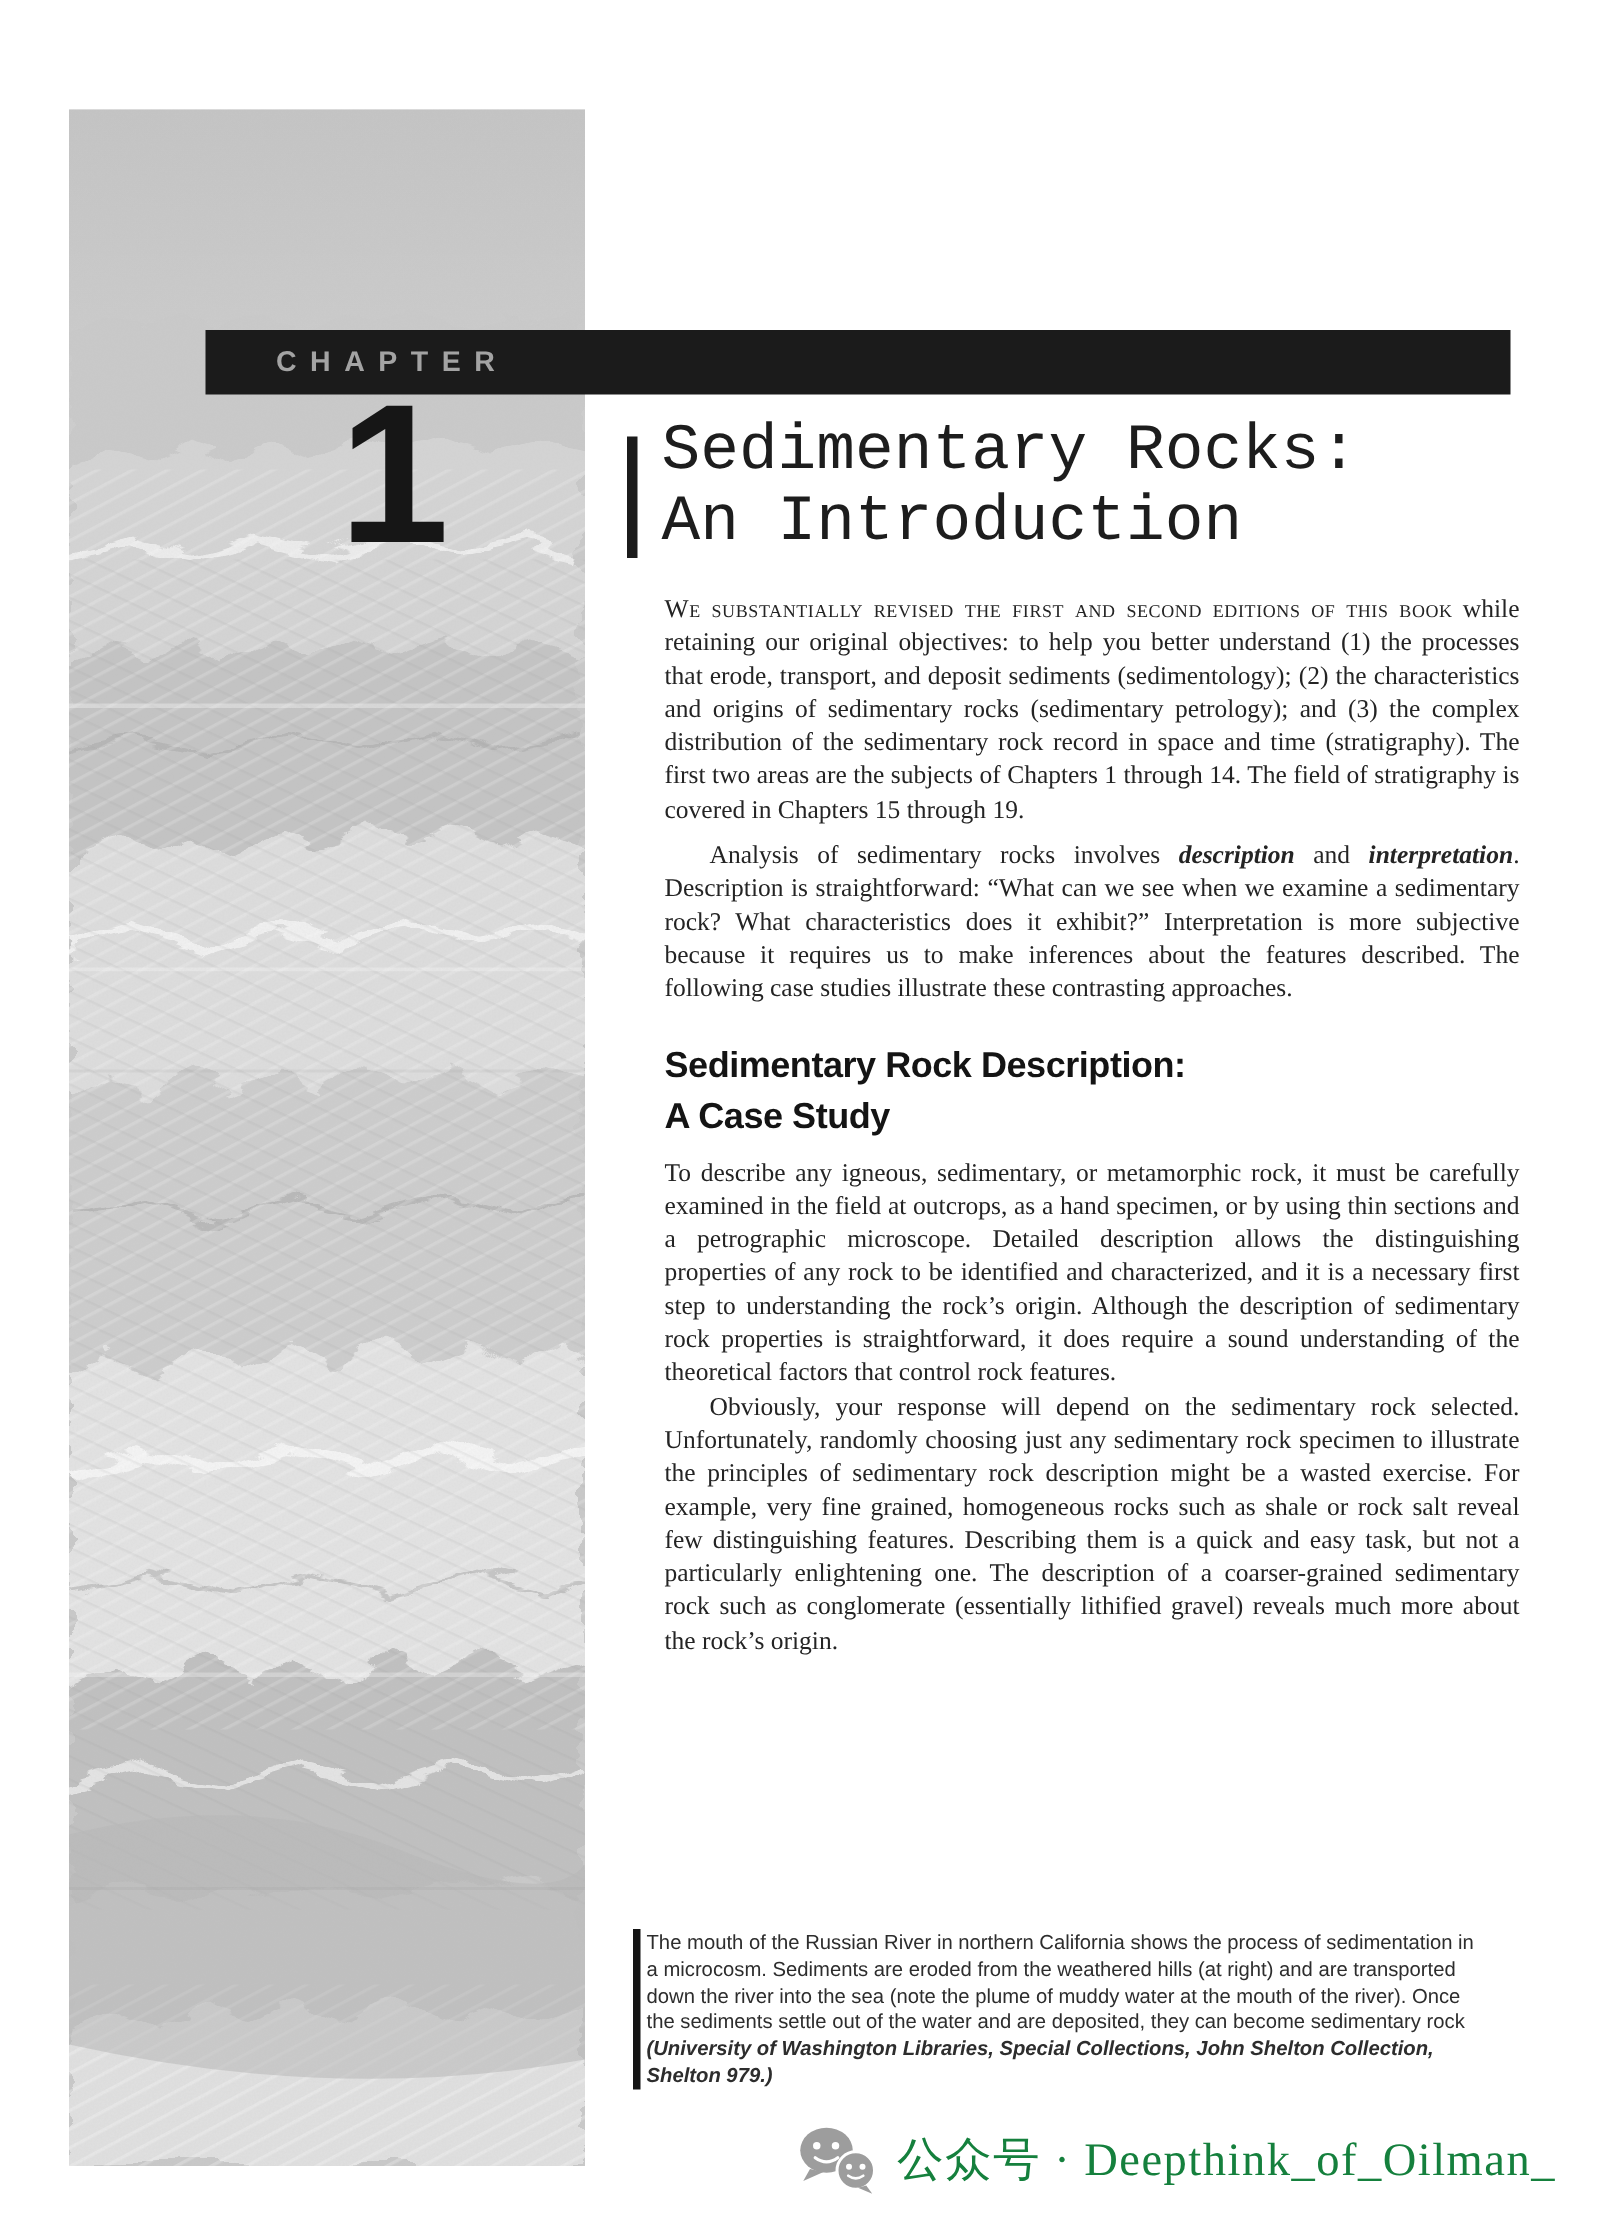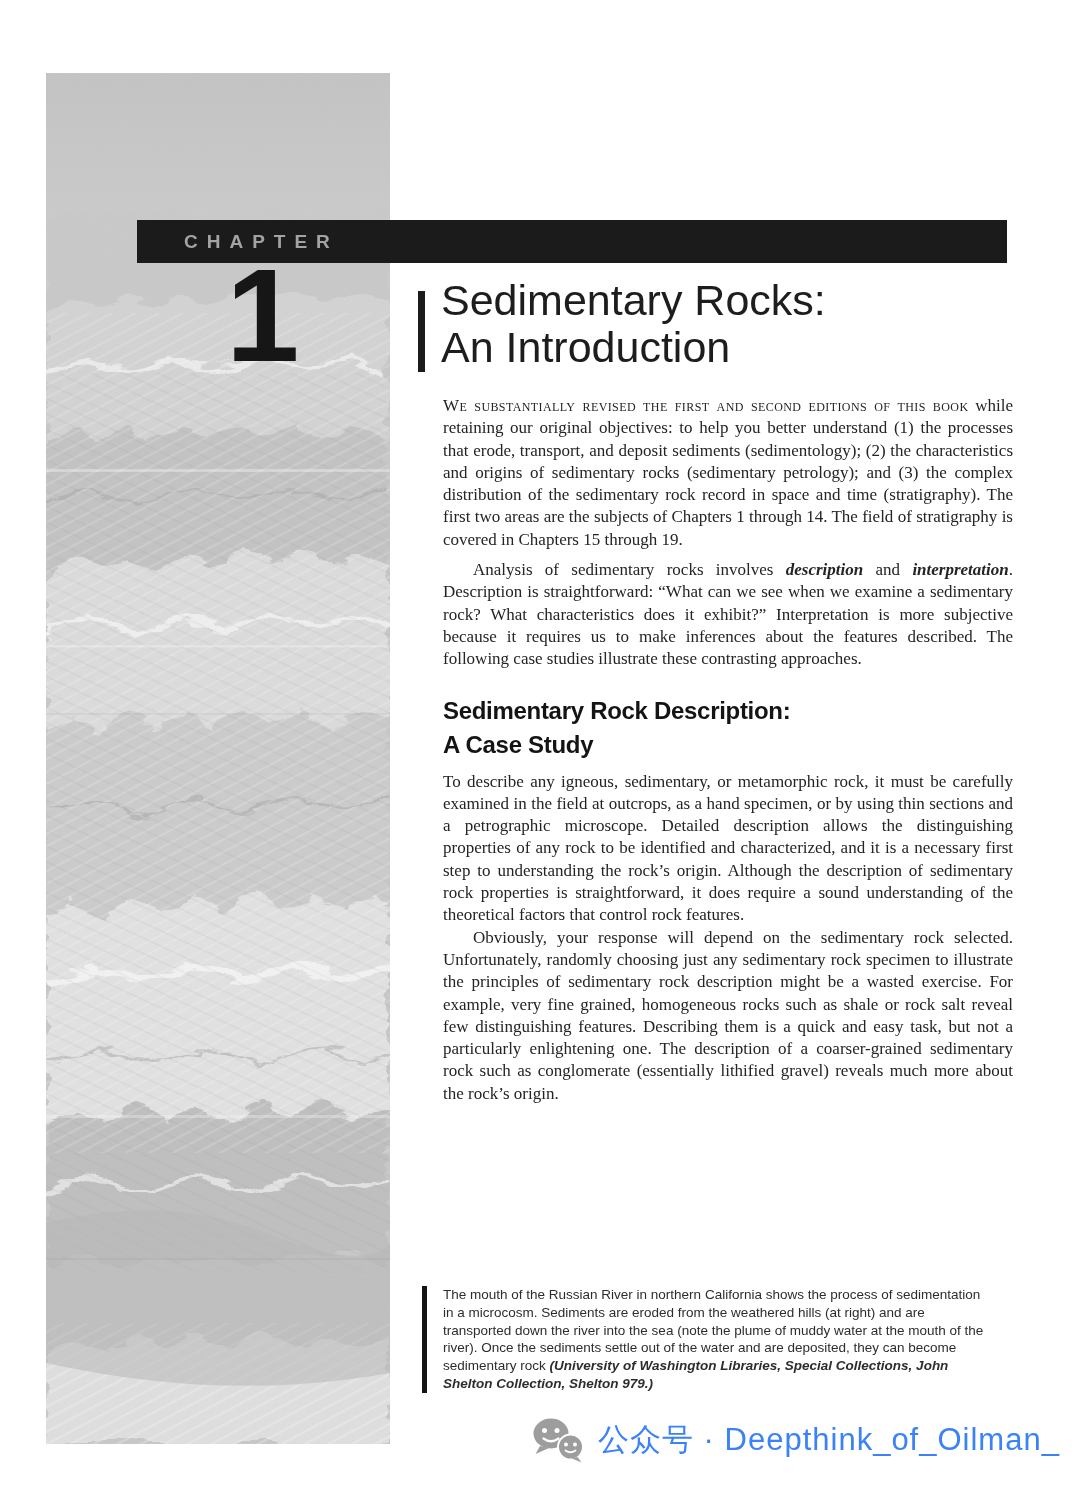--- a/index.html
+++ b/index.html
@@ -35,21 +35,21 @@
     font-weight:bold;font-size:132px;line-height:116px;
     color:#161616;text-align:center;
   }
   
   .title-rule{
     position:absolute;left:418px;top:291px;width:7px;height:81px;
     background:#1b1b1b;
   }
   .page-title{
     position:absolute;left:441px;top:277px;width:600px;
-    font-family:Liberation Sans, sans-serif;
+    font-family:Liberation Mono, monospace;
     font-weight:400;font-size:43px;line-height:47px;
     color:#1d1d1d;margin:0;
   }
   
   .body-col{
     position:absolute;left:443px;top:395px;width:570px;
     font-size:17px;line-height:22.3px;color:#242424;
     text-align:justify;
   }
   .para{margin:0;}
@@ -61,36 +61,36 @@
   .section-heading{
     font-family:"Liberation Sans", sans-serif;
     font-weight:bold;font-size:24px;line-height:34px;
     letter-spacing:-0.3px;color:#141414;
     margin:23px 0 9px 0;text-align:left;
   }
   
   .caption-block{
     position:absolute;left:422px;top:1286px;width:566px;
     border-left:5px solid #141414;
-    padding-left:16px;box-sizing:border-box;
+    padding-left:4px;box-sizing:border-box;
   }
   .caption{
     margin:0;
     font-family:"Liberation Sans", sans-serif;
     font-size:13.5px;line-height:17.8px;color:#2d2d2d;
     text-align:left;
   }
   
   .watermark{
     position:absolute;left:531px;top:1414px;height:52px;
     display:flex;align-items:center;gap:13px;
   }
   .watermark-text{
-    font-family:Liberation Sans, sans-serif;
-    font-size:31px;color:#3b82f6;letter-spacing:1px;
+    font-family:Liberation Serif, serif;
+    font-size:31px;color:#15803d;letter-spacing:1px;
     white-space:nowrap;
   }
   .wm-icon{display:block;}
 </style>
 </head>
 <body>
 
 <div class="page">
 
   <div class="photo">

